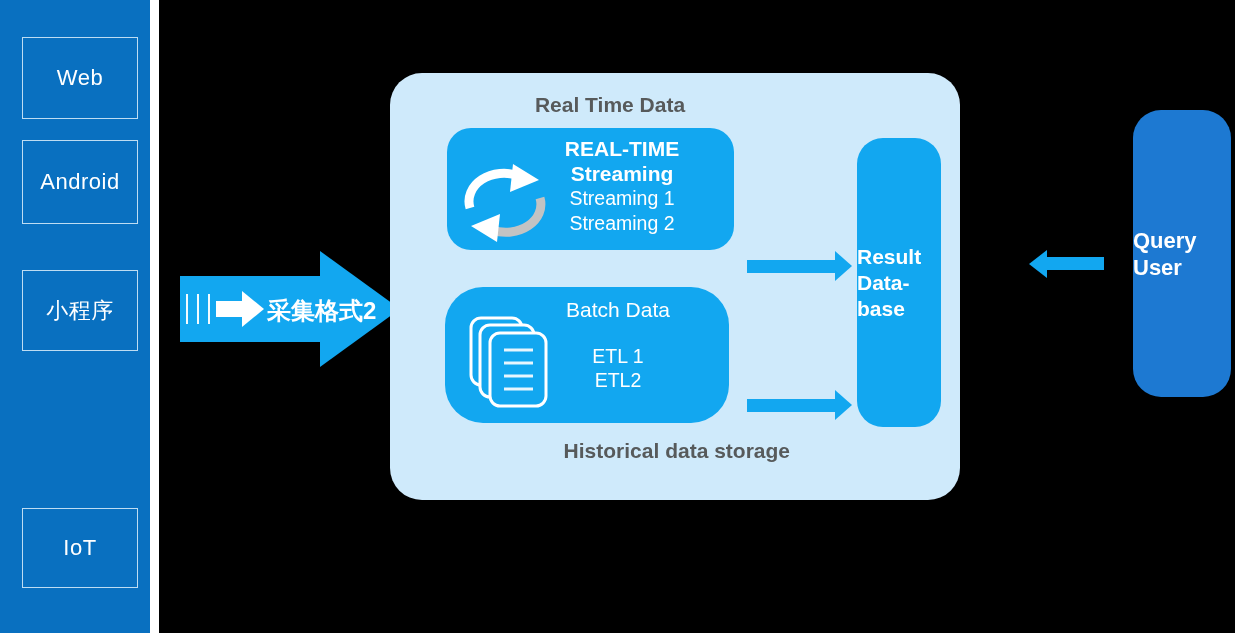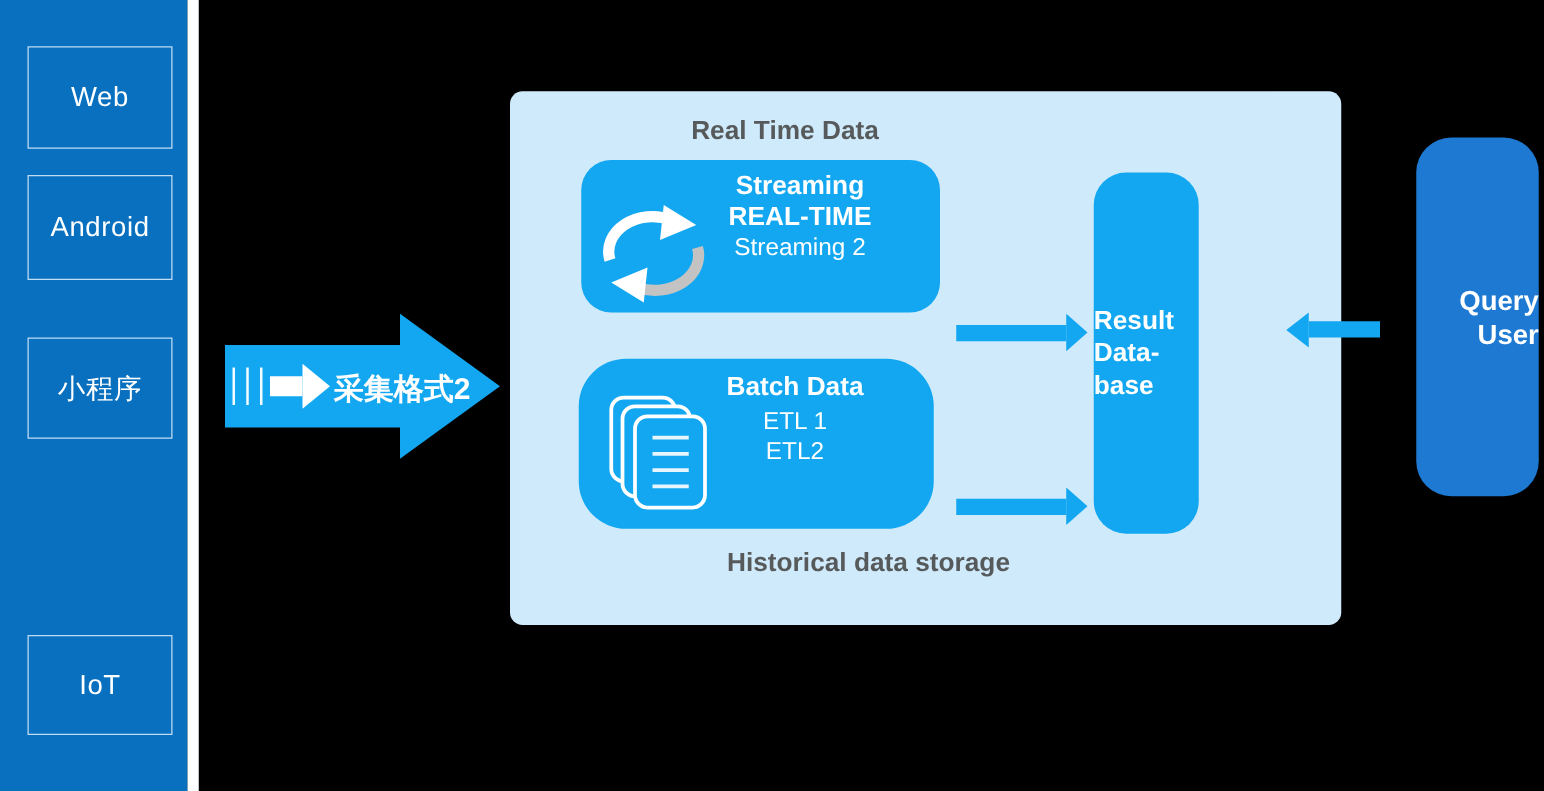--- a/index.html
+++ b/index.html
@@ -23,45 +23,45 @@
   .biga-head{position:absolute;left:140px;top:0;width:0;height:0;
     border-top:58px solid transparent;border-bottom:58px solid transparent;border-left:80px solid #12a7f0;}
   .tick{position:absolute;top:43px;width:2px;height:30px;background:rgba(255,255,255,0.95);}
   .tick.t1{left:6px}.tick.t2{left:17px}.tick.t3{left:28px}
   .glyph-body{position:absolute;left:36px;top:50px;width:26px;height:16px;background:#fff;}
   .glyph-head{position:absolute;left:62px;top:40px;width:0;height:0;
     border-top:18px solid transparent;border-bottom:18px solid transparent;border-left:22px solid #fff;}
   .biga-label{position:absolute;left:87px;top:44px;width:120px;color:#fff;
     font-size:24px;font-weight:bold;white-space:nowrap;}
   
-  .container{position:absolute;left:408px;top:73px;width:665px;height:427px;
-    background:#cfeafb;border-radius:10px;}
+  .container{position:absolute;left:390px;top:73px;width:570px;height:427px;
+    background:#cfeafb;border-radius:32px;}
   .c-title{position:absolute;left:30px;top:20px;width:380px;text-align:center;
     color:#575a5b;font-size:21px;font-weight:bold;}
   .cyanbox{position:absolute;background:#12a7f0;color:#fff;}
   .streambox{left:57px;top:55px;width:287px;height:122px;border-radius:24px;}
   .batchbox{left:55px;top:214px;width:284px;height:136px;border-radius:38px;}
   .stream-text{position:absolute;left:70px;top:8px;width:210px;text-align:center;}
   .stream-text .h{font-size:21px;font-weight:bold;line-height:25px;}
   .stream-text .i{font-size:19.5px;line-height:25px;}
   .batch-text{position:absolute;left:78px;top:10px;width:190px;text-align:center;}
-  .batch-text .h{font-size:21px;font-weight:bold;line-height:25px;margin-bottom:3px;}
+  .batch-text .h{font-size:21px;font-weight:normal;line-height:25px;margin-bottom:22px;}
   .batch-text .i{font-size:19.5px;line-height:24px;}
   .icon-spot{position:absolute;}
   .mini-shaft{position:absolute;background:#12a7f0;height:13px;width:88px;left:357px;}
   .mini-head{position:absolute;left:445px;width:0;height:0;
     border-top:15px solid transparent;border-bottom:15px solid transparent;border-left:17px solid #12a7f0;}
   .resultbox{left:467px;top:65px;width:84px;height:289px;border-radius:26px;
     display:flex;flex-direction:column;align-items:flex-start;justify-content:center;
     font-size:21px;font-weight:bold;line-height:26px;text-align:center;}
   .hist-label{position:absolute;left:0;top:366px;width:400px;text-align:right;
     color:#575a5b;font-size:21px;font-weight:bold;}
   
   .querybox{position:absolute;left:1133px;top:110px;width:98px;height:287px;border-radius:28px;
-    background:#1d79d2;color:#fff;display:flex;flex-direction:column;align-items:flex-end;justify-content:center;
+    background:#1d79d2;color:#fff;display:flex;flex-direction:column;align-items:flex-start;justify-content:center;
     font-size:22px;font-weight:bold;line-height:27px;text-align:center;}
   .qarrow-shaft{position:absolute;left:1047px;top:257px;width:57px;height:13px;background:#12a7f0;}
   .qarrow-head{position:absolute;left:1029px;top:250px;width:0;height:0;
     border-top:14px solid transparent;border-bottom:14px solid transparent;border-right:18px solid #12a7f0;}
 </style>
 </head>
 <body>
 
 <div class="stage">
 
@@ -97,22 +97,23 @@
     <div class="c-title">Real Time Data</div>
 
     <div class="cyanbox streambox">
       <svg class="icon-spot" style="left:12px;top:34px" width="92" height="82" viewBox="0 0 92 82">
         <path d="M 11 46 A 35 28 0 0 1 60 14" fill="none" stroke="#ffffff" stroke-width="9"></path>
         <polygon points="54,2 80,18 51,30" fill="#ffffff"></polygon>
         <path d="M 81 36 A 35 28 0 0 1 33 68" fill="none" stroke="#c3c3c3" stroke-width="9"></path>
         <polygon points="38,80 12,64 41,52" fill="#ffffff"></polygon>
       </svg>
       <div class="stream-text">
+        <div class="h">REAL-TIME</div>
         <div class="h">Streaming</div>
-        <div class="h">REAL-TIME</div>
+        <div class="i">Streaming 1</div>
         <div class="i">Streaming 2</div>
       </div>
     </div>
 
     <div class="cyanbox batchbox">
       <svg class="icon-spot" style="left:20px;top:26px" width="86" height="96" viewBox="0 0 86 96">
         <rect x="6" y="5" width="51" height="67" rx="10" fill="#12a7f0" stroke="#ffffff" stroke-width="3"></rect>
         <rect x="15" y="12" width="54" height="72" rx="10" fill="#12a7f0" stroke="#ffffff" stroke-width="3"></rect>
         <rect x="25" y="20" width="56" height="73" rx="10" fill="#12a7f0" stroke="#ffffff" stroke-width="3"></rect>
         <line x1="39" y1="37" x2="68" y2="37" stroke="#ffffff" stroke-opacity="0.9" stroke-width="3"></line>

